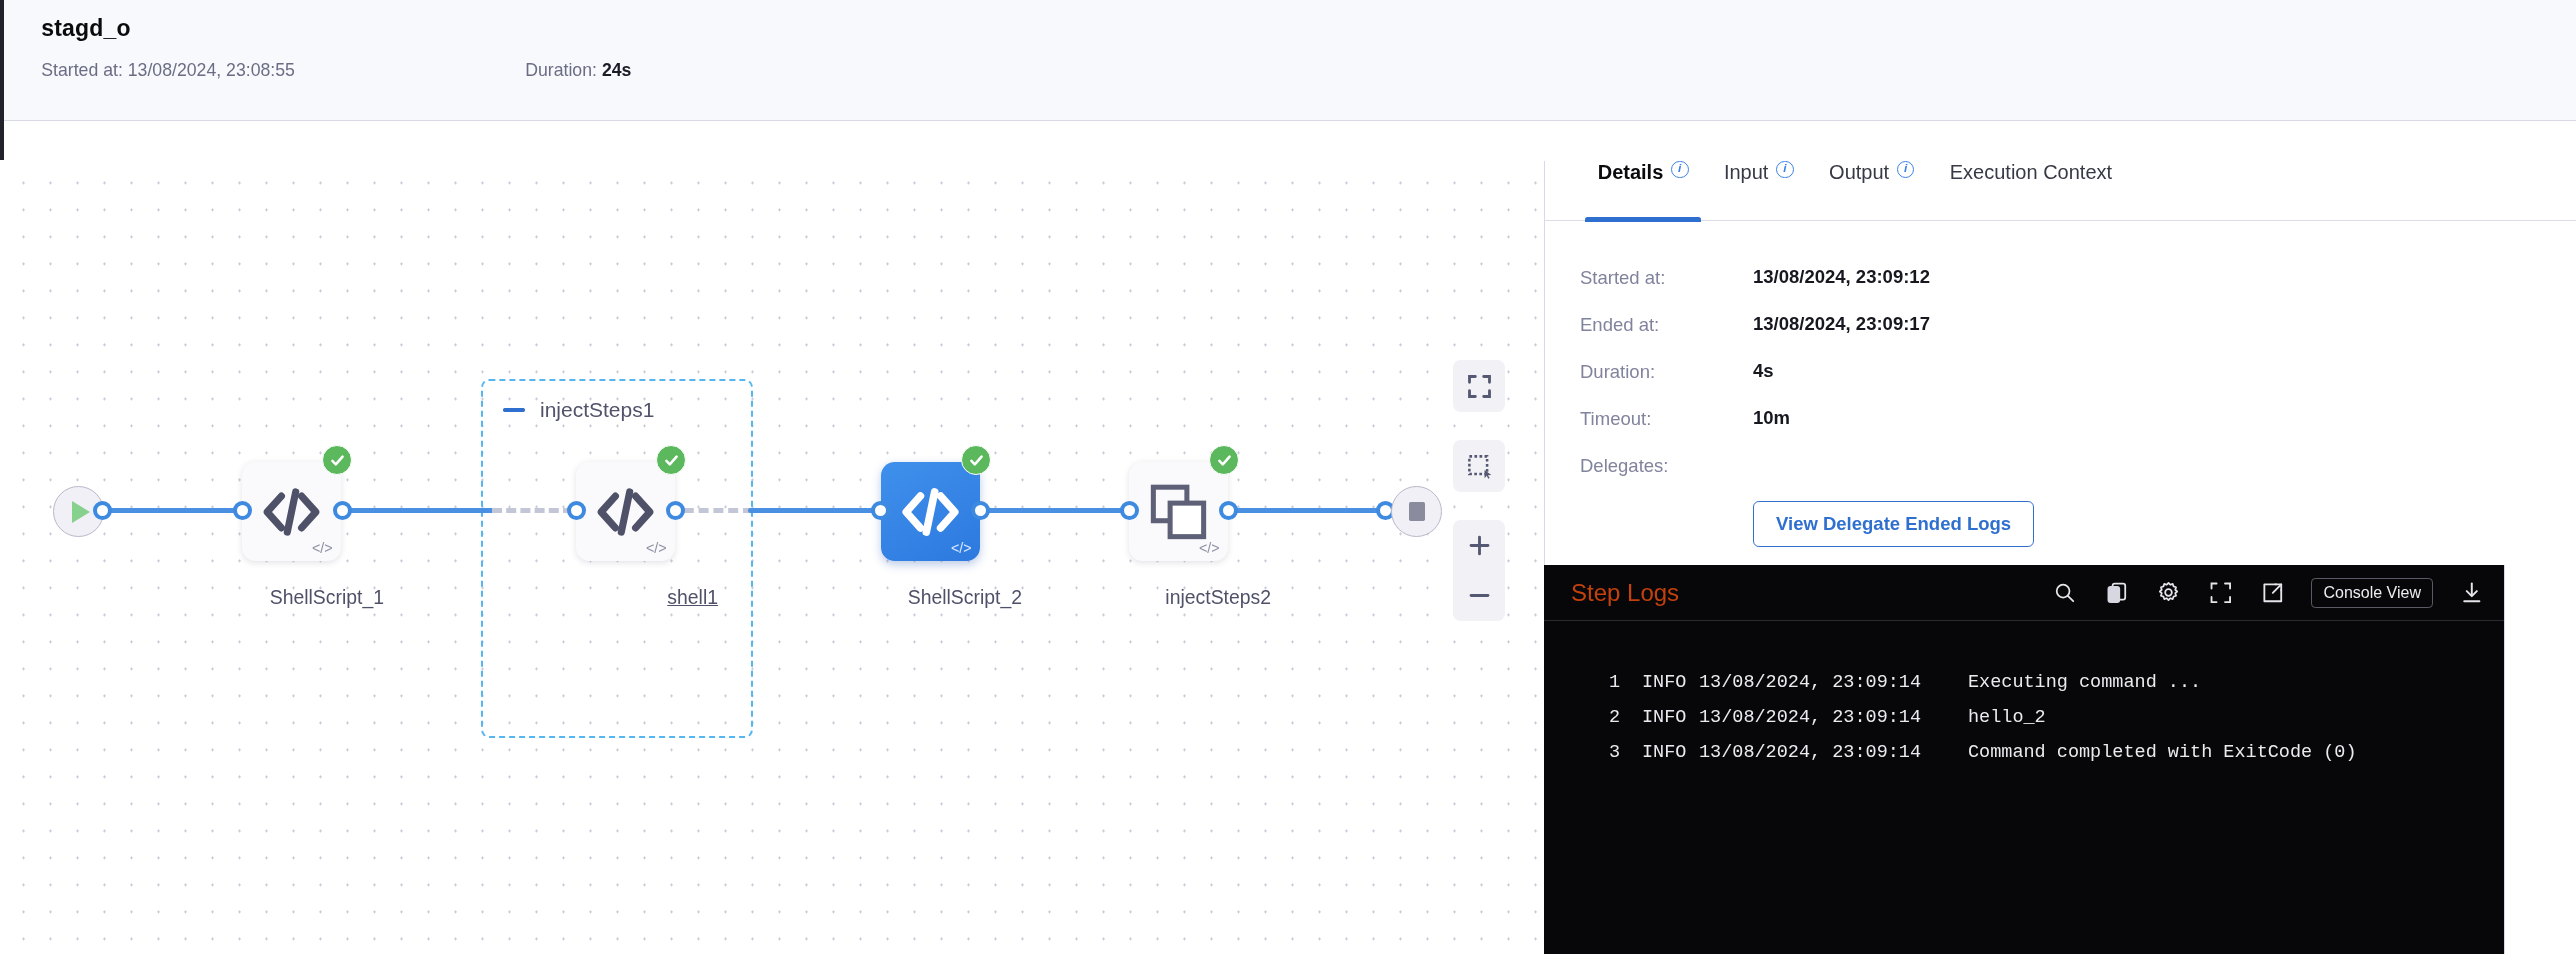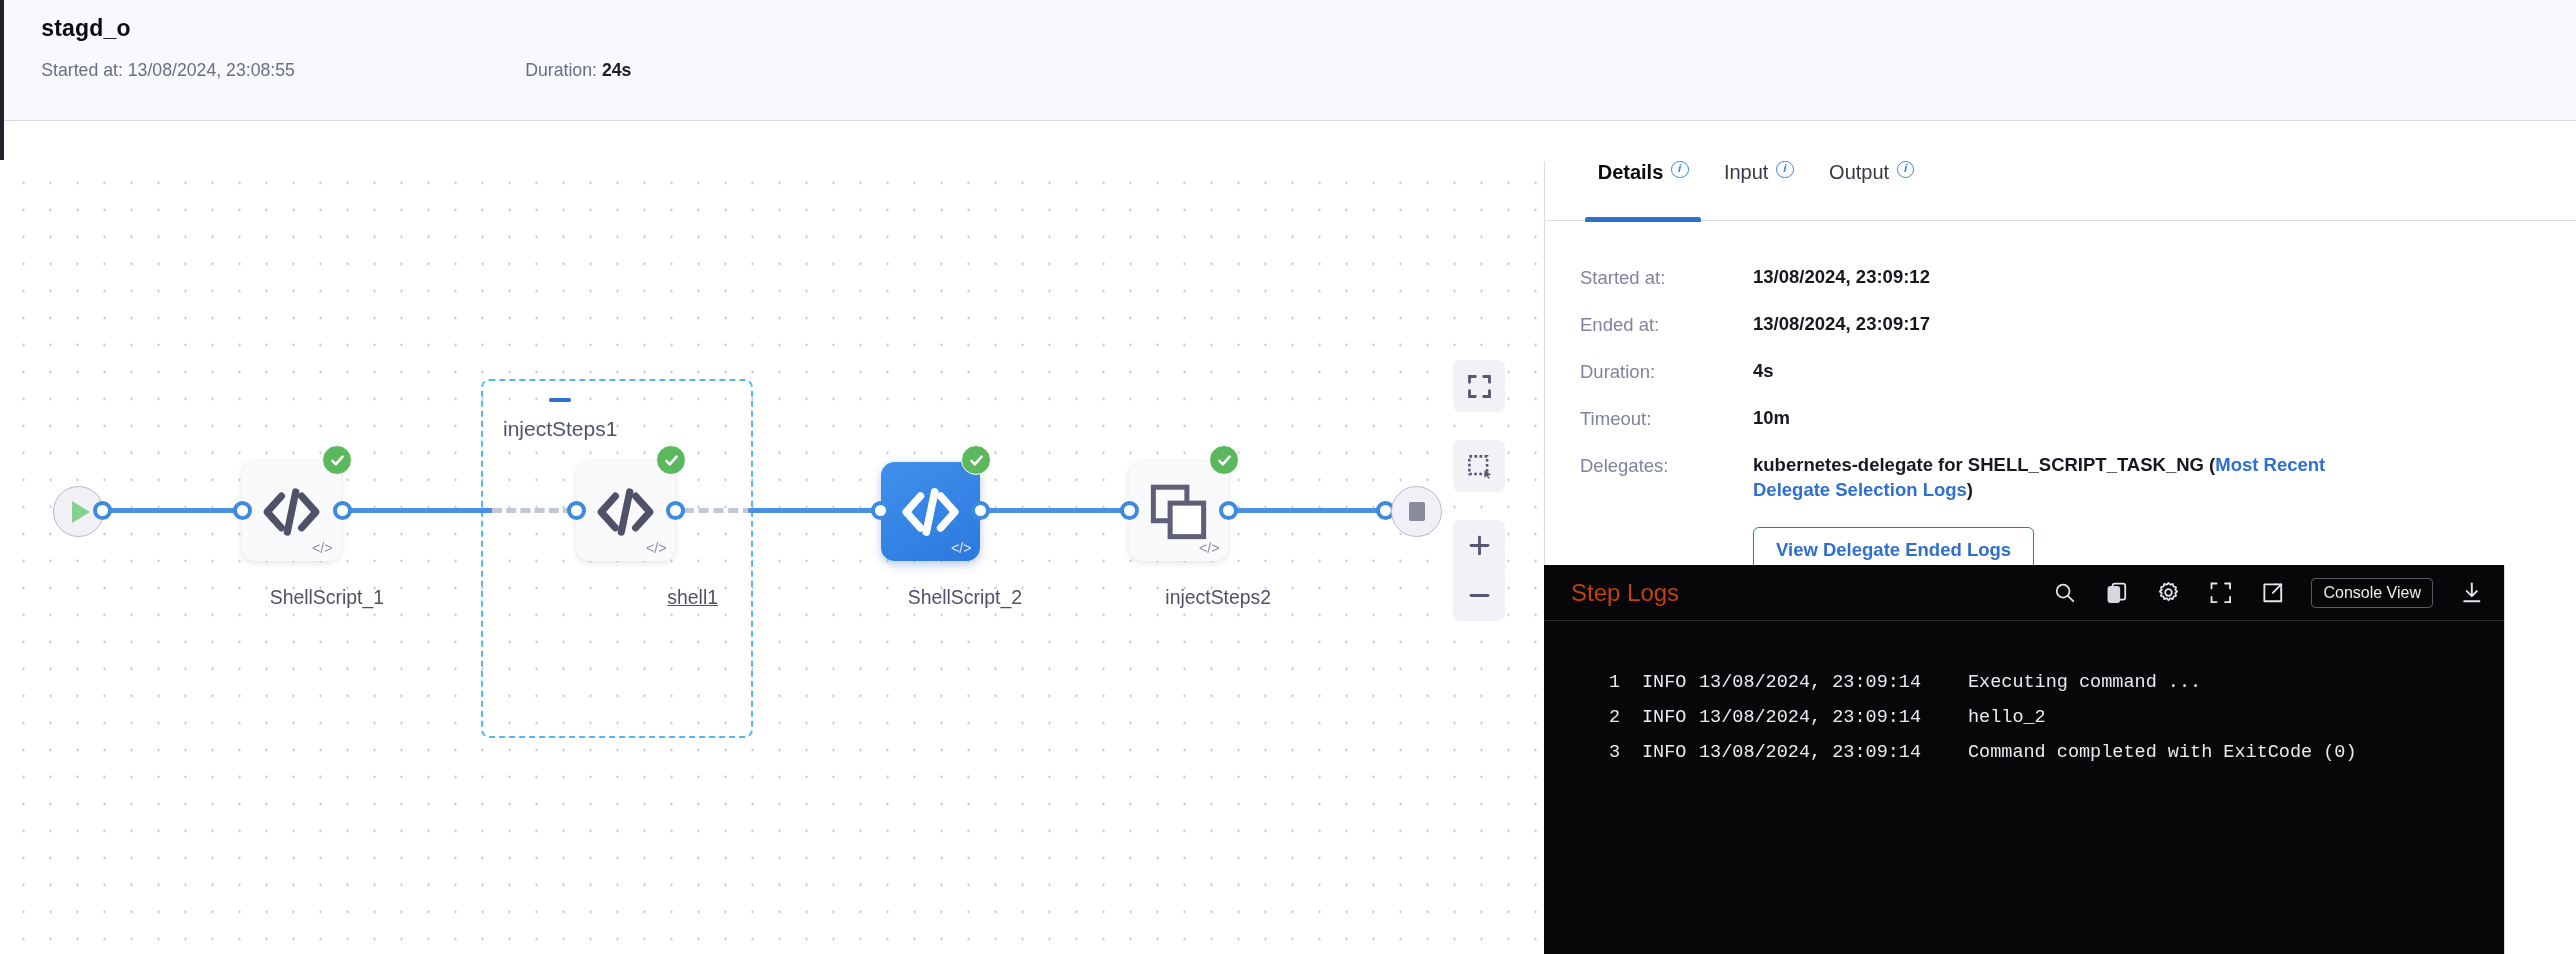--- a/index.html
+++ b/index.html
@@ -226,21 +226,21 @@
   <div class="exec-meta-duration">
     <span>Duration:</span>
     <span class="meta-strong">24s</span>
   </div>
 </div>
 
 <div class="graph-canvas">
   <div class="graph-inner">
 
     <div class="group-box" style="left:481px; top:218px; width:272px; height:359px;"></div>
-    <div class="group-header" style="left:503px; top:237px;flex-direction:column;">
+    <div class="group-header" style="left:503px; top:237px;">
       <span class="group-collapse"></span>
       <span class="group-title">injectSteps1</span>
     </div>
 
     <div class="edge" style="left:101px; top:347px; width:141px;"></div>
     <div class="edge" style="left:240px; top:347px; width:101px;"></div>
     <div class="edge" style="left:337px; top:347px; width:160px;"></div>
     <div class="edge-dashed" style="left:492px; top:347px; width:81px;"></div>
     <div class="edge" style="left:572px; top:347px; width:101px;"></div>
     <div class="edge-dashed" style="left:669px; top:347px; width:84px;"></div>
@@ -376,20 +376,23 @@
       <span class="info-i">i</span>
     </div>
     <div class="tab">
       <span>Input</span>
       <span class="info-i">i</span>
     </div>
     <div class="tab">
       <span>Output</span>
       <span class="info-i">i</span>
     </div>
+    <div class="tab">
+      <span>Execution Context</span>
+    </div>
   </div>
 
   <div class="details-grid" style="padding-top:22px;">
     <div class="drow">
       <div class="dlabel">Started at:</div>
       <div class="dvalue">13/08/2024, 23:09:12</div>
     </div>
     <div class="drow">
       <div class="dlabel">Ended at:</div>
       <div class="dvalue">13/08/2024, 23:09:17</div>
@@ -397,21 +400,20 @@
     <div class="drow">
       <div class="dlabel">Duration:</div>
       <div class="dvalue">4s</div>
     </div>
     <div class="drow">
       <div class="dlabel">Timeout:</div>
       <div class="dvalue">10m</div>
     </div>
     <div class="drow">
       <div class="dlabel">Delegates:</div>
-      <div class="dvalue"><span>kubernetes-delegate for SHELL_SCRIPT_TASK_NG (</span><a class="dlink">Most Recent Delegate Selection Logs</a><span>)</span></div>
     </div>
     <button class="btn-delegate">View Delegate Ended Logs</button>
   </div>
 </div>
 
 <div class="logs-panel">
   <div class="logs-head">
     <div class="logs-title">Step Logs</div>
     <div class="logs-actions">
       <div class="log-icon-btn">

